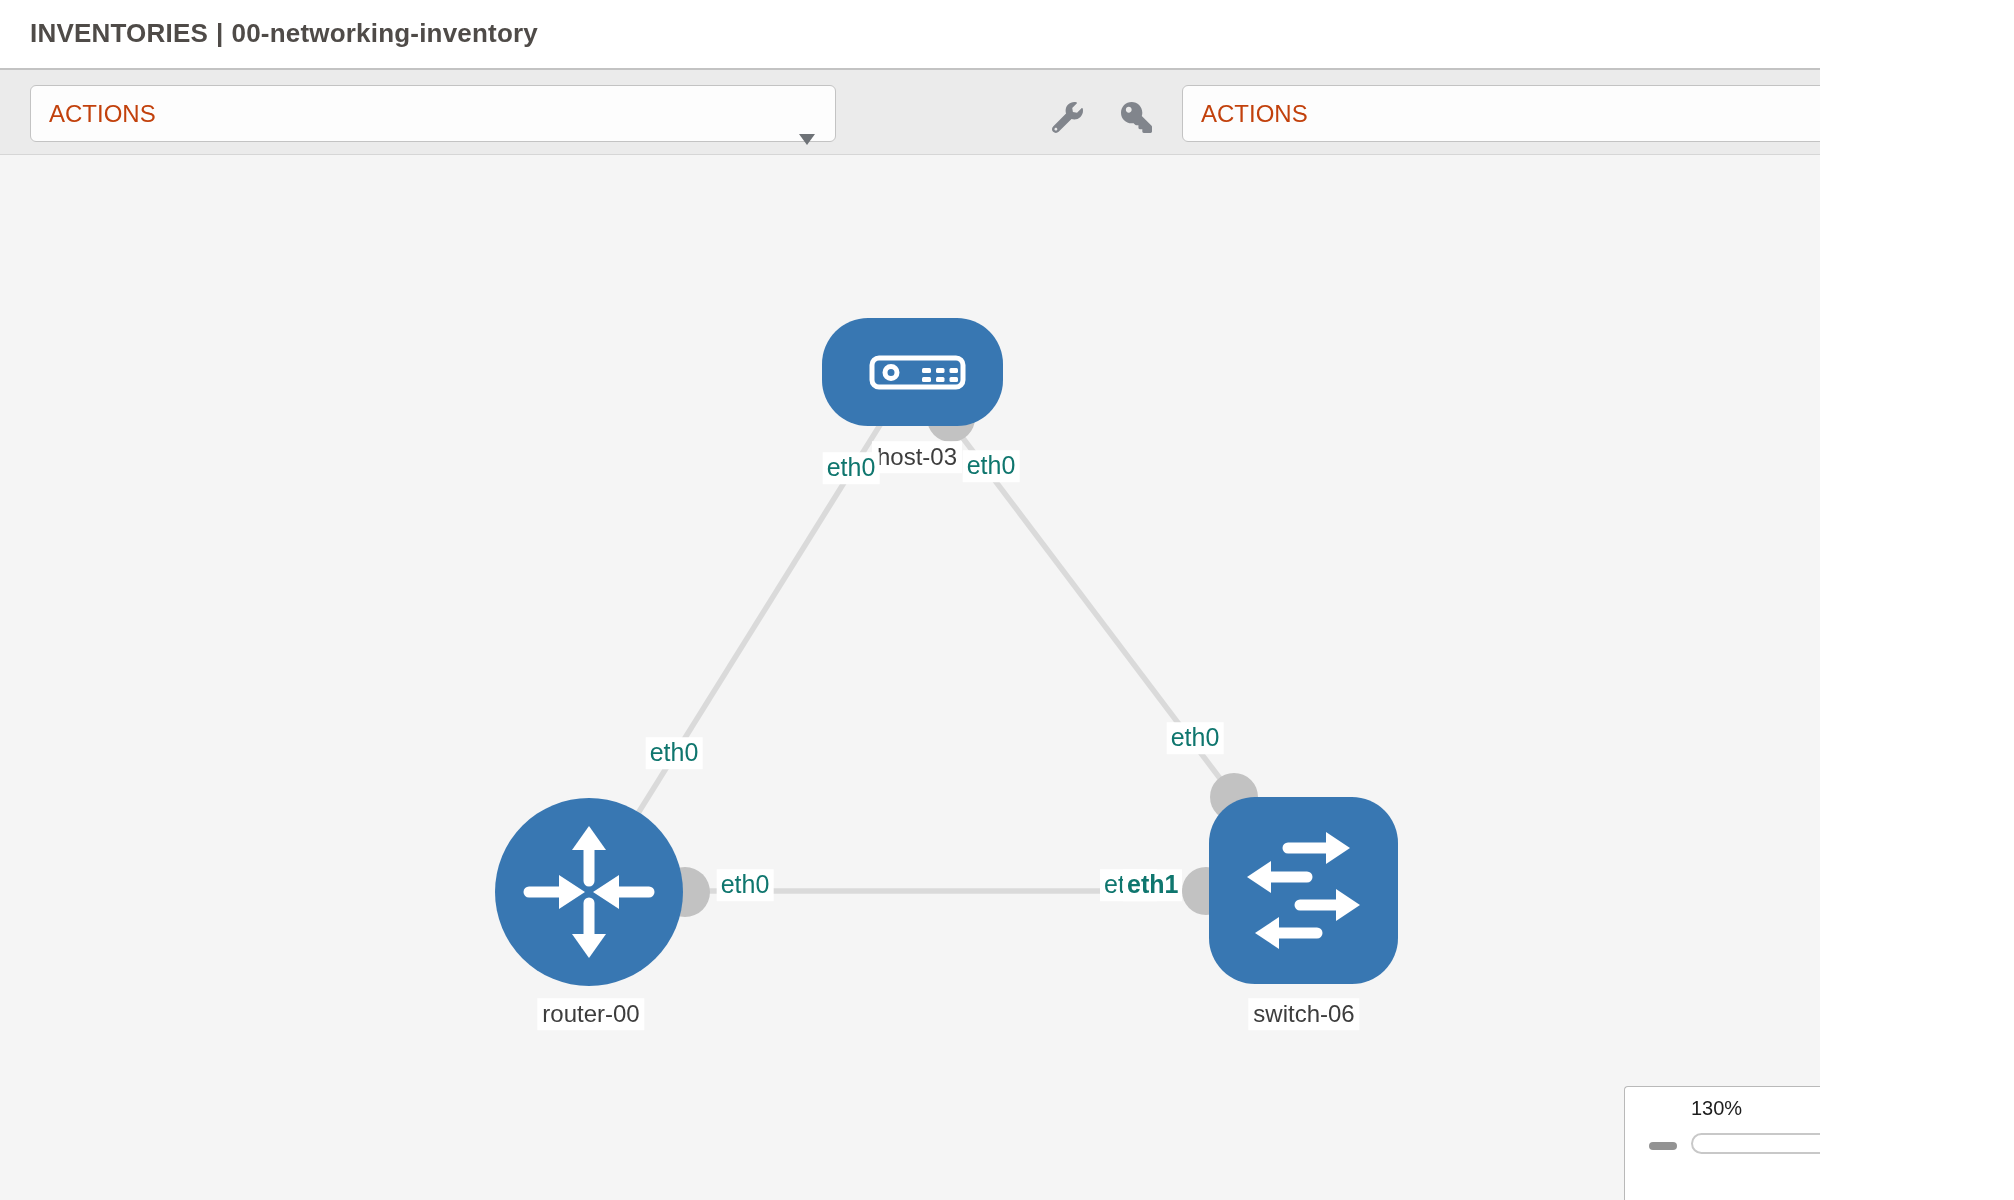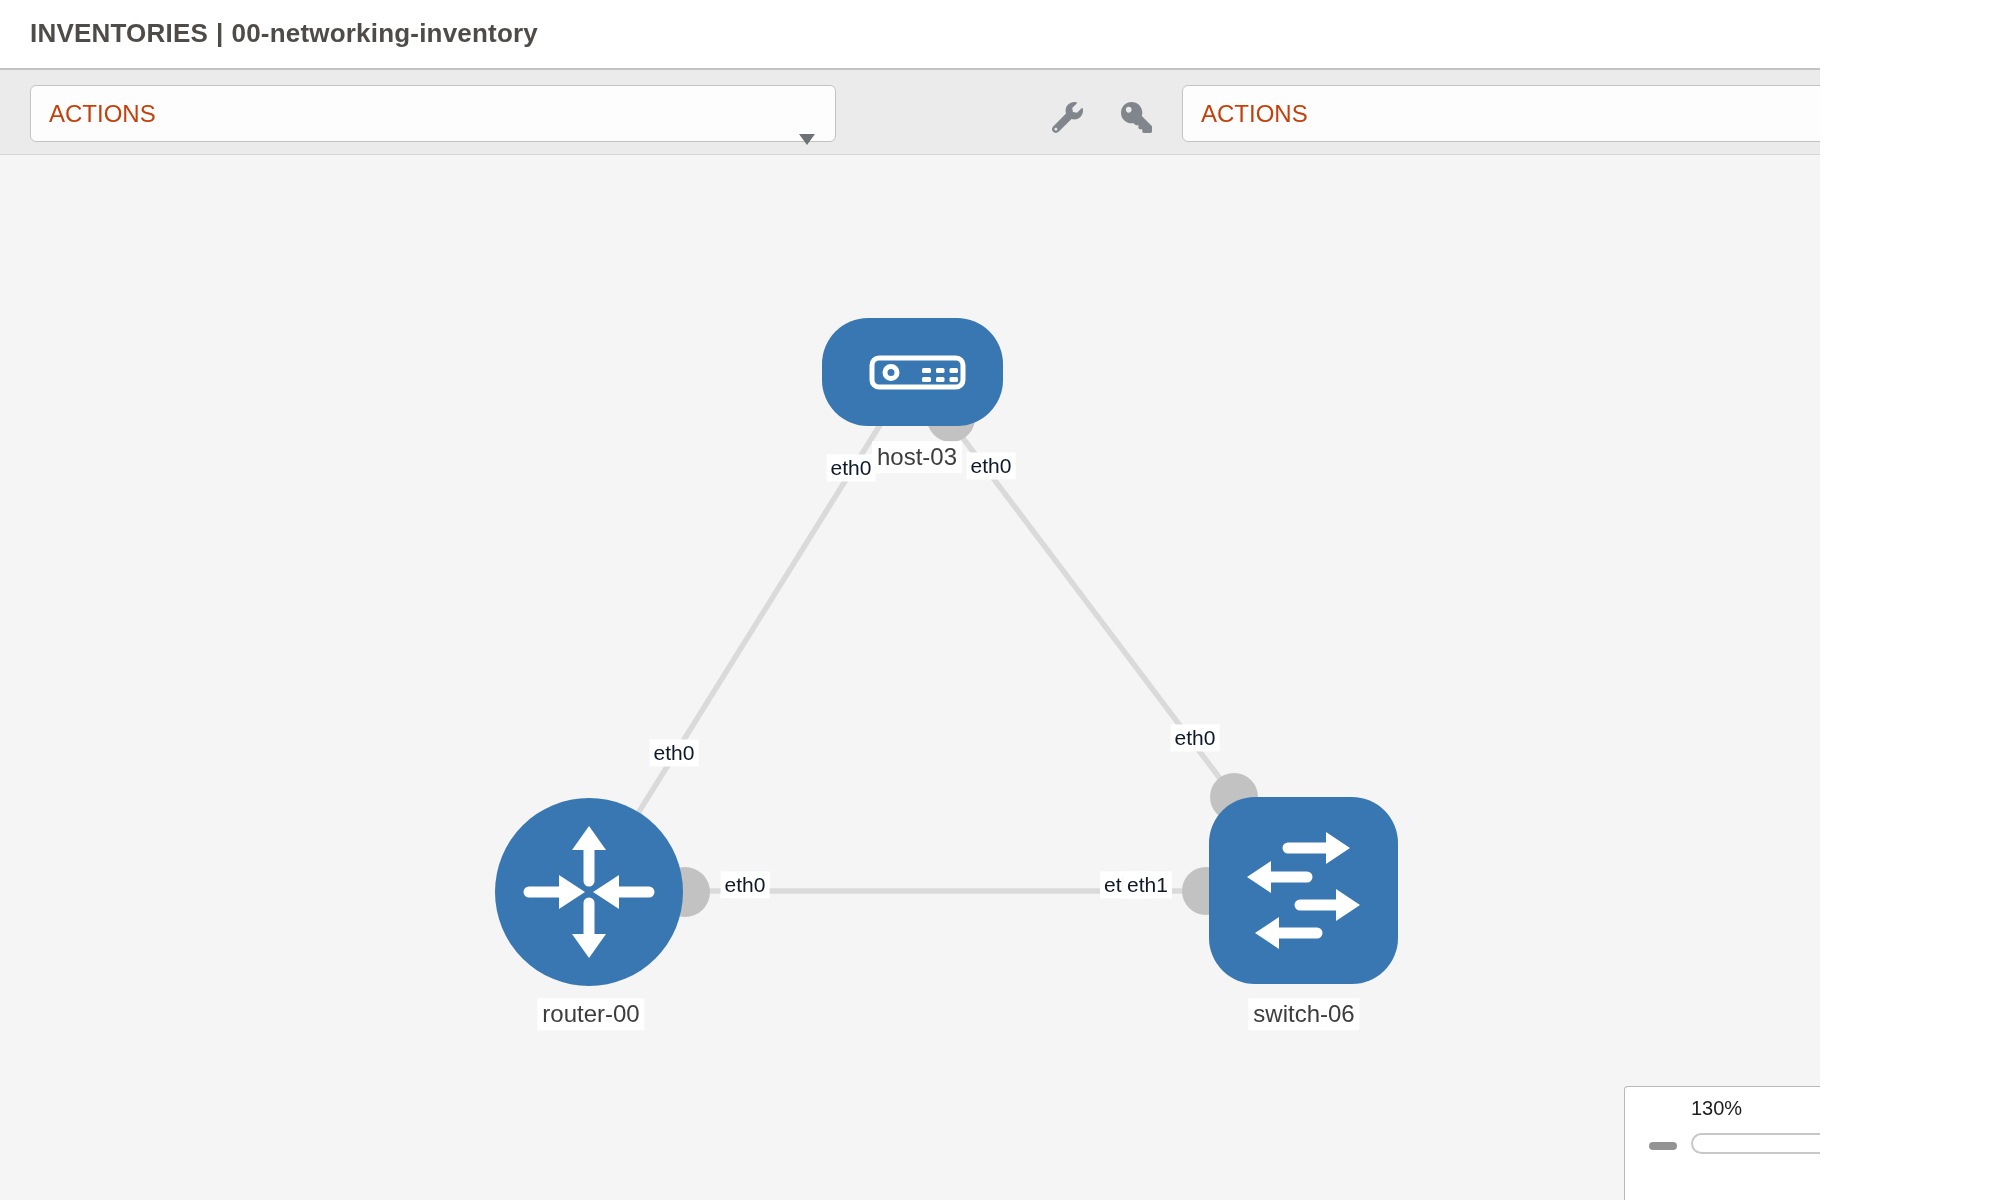--- a/index.html
+++ b/index.html
@@ -24,21 +24,21 @@
 
   
   .canvas { position:absolute; top:155px; left:0; width:2014px; height:1045px; background:#f5f5f5; }
   .net-svg { position:absolute; top:0; left:0; }
   .node { position:absolute; background:#3877b2; cursor:pointer; }
   .node svg { display:block; width:100%; height:100%; }
   .node-host   { left:822px;  top:163px; width:181px; height:108px; border-radius:46px; }
   .node-router { left:495px;  top:643px; width:188px; height:188px; border-radius:50%; }
   .node-switch { left:1209px; top:642px; width:189px; height:187px; border-radius:46px; }
   .node-label { position:absolute; transform:translate(-50%,-50%); background:#ffffff; color:#3d3d3d; font-size:24px; line-height:1.15; padding:2px 5px; white-space:nowrap; }
-  .if-label { position:absolute; transform:translate(-50%,-50%); background:#ffffff; color:#0f172a; font-size:21px; line-height:1.1; padding:2px 4px; white-space:nowrap; }
+  .if-label { position:absolute; transform:translate(-50%,-50%); background:#ffffff; color:#0f766e; font-size:25px; line-height:1.1; padding:2px 4px; white-space:nowrap; }
   .if-label.edge { transform:translateY(-50%); }
 
   
   .zoom-panel { position:absolute; left:1624px; top:931px; width:390px; height:114px; background:#ffffff; border-top:1px solid #b9b9b9; border-left:1px solid #b9b9b9; border-top-left-radius:4px; }
   .zoom-value { position:absolute; left:66px; top:10px; width:270px; text-align:left; font-size:20px; color:#1d1d1d; }
   .zoom-out { position:absolute; left:24px; top:52px; width:28px; height:10px; border:none; background:transparent; cursor:pointer; padding:0; }
   .zoom-in  { position:absolute; left:347px; top:43px; width:28px; height:28px; border:none; background:transparent; cursor:pointer; padding:0; }
   .zoom-track { position:absolute; left:66px; top:46px; width:270px; height:21px; background:#ffffff; border:2px solid #c8c8c8; border-radius:11px; cursor:pointer; }
   .zoom-handle { position:absolute; left:155px; top:-7px; width:35px; height:35px; border-radius:50%; background:#3877b2; cursor:grab; }
 </style>
@@ -166,21 +166,21 @@
     <div class="node-label" style="left:917px; top:302px;">host-03</div>
     <div class="node-label" style="left:591px; top:859px;text-align:right;">router-00</div>
     <div class="node-label" style="left:1304px; top:859px;">switch-06</div>
 
     <div class="if-label" style="left:851px; top:313px;">eth0</div>
     <div class="if-label" style="left:991px; top:311px;">eth0</div>
     <div class="if-label" style="left:674px; top:598px;">eth0</div>
     <div class="if-label" style="left:1195px; top:583px;">eth0</div>
     <div class="if-label" style="left:745px; top:730px;">eth0</div>
     <div class="if-label edge" style="left:1100px; top:730px;">eth0</div>
-    <div class="if-label edge" style="left:1123px; top:730px;">eth1</div>
+    <div class="if-label edge" style="left:1123px; top:730px;font-weight:bold;">eth1</div>
 
     <div class="zoom-panel">
       <div class="zoom-value">130%</div>
       <button class="zoom-out" title="Zoom out">
         <span>
           <svg width="28" height="10" viewBox="0 0 28 10">
               <rect x="0" y="1" width="28" height="8" rx="4" fill="#939393"></rect>
             </svg>
         </span>
       </button>

